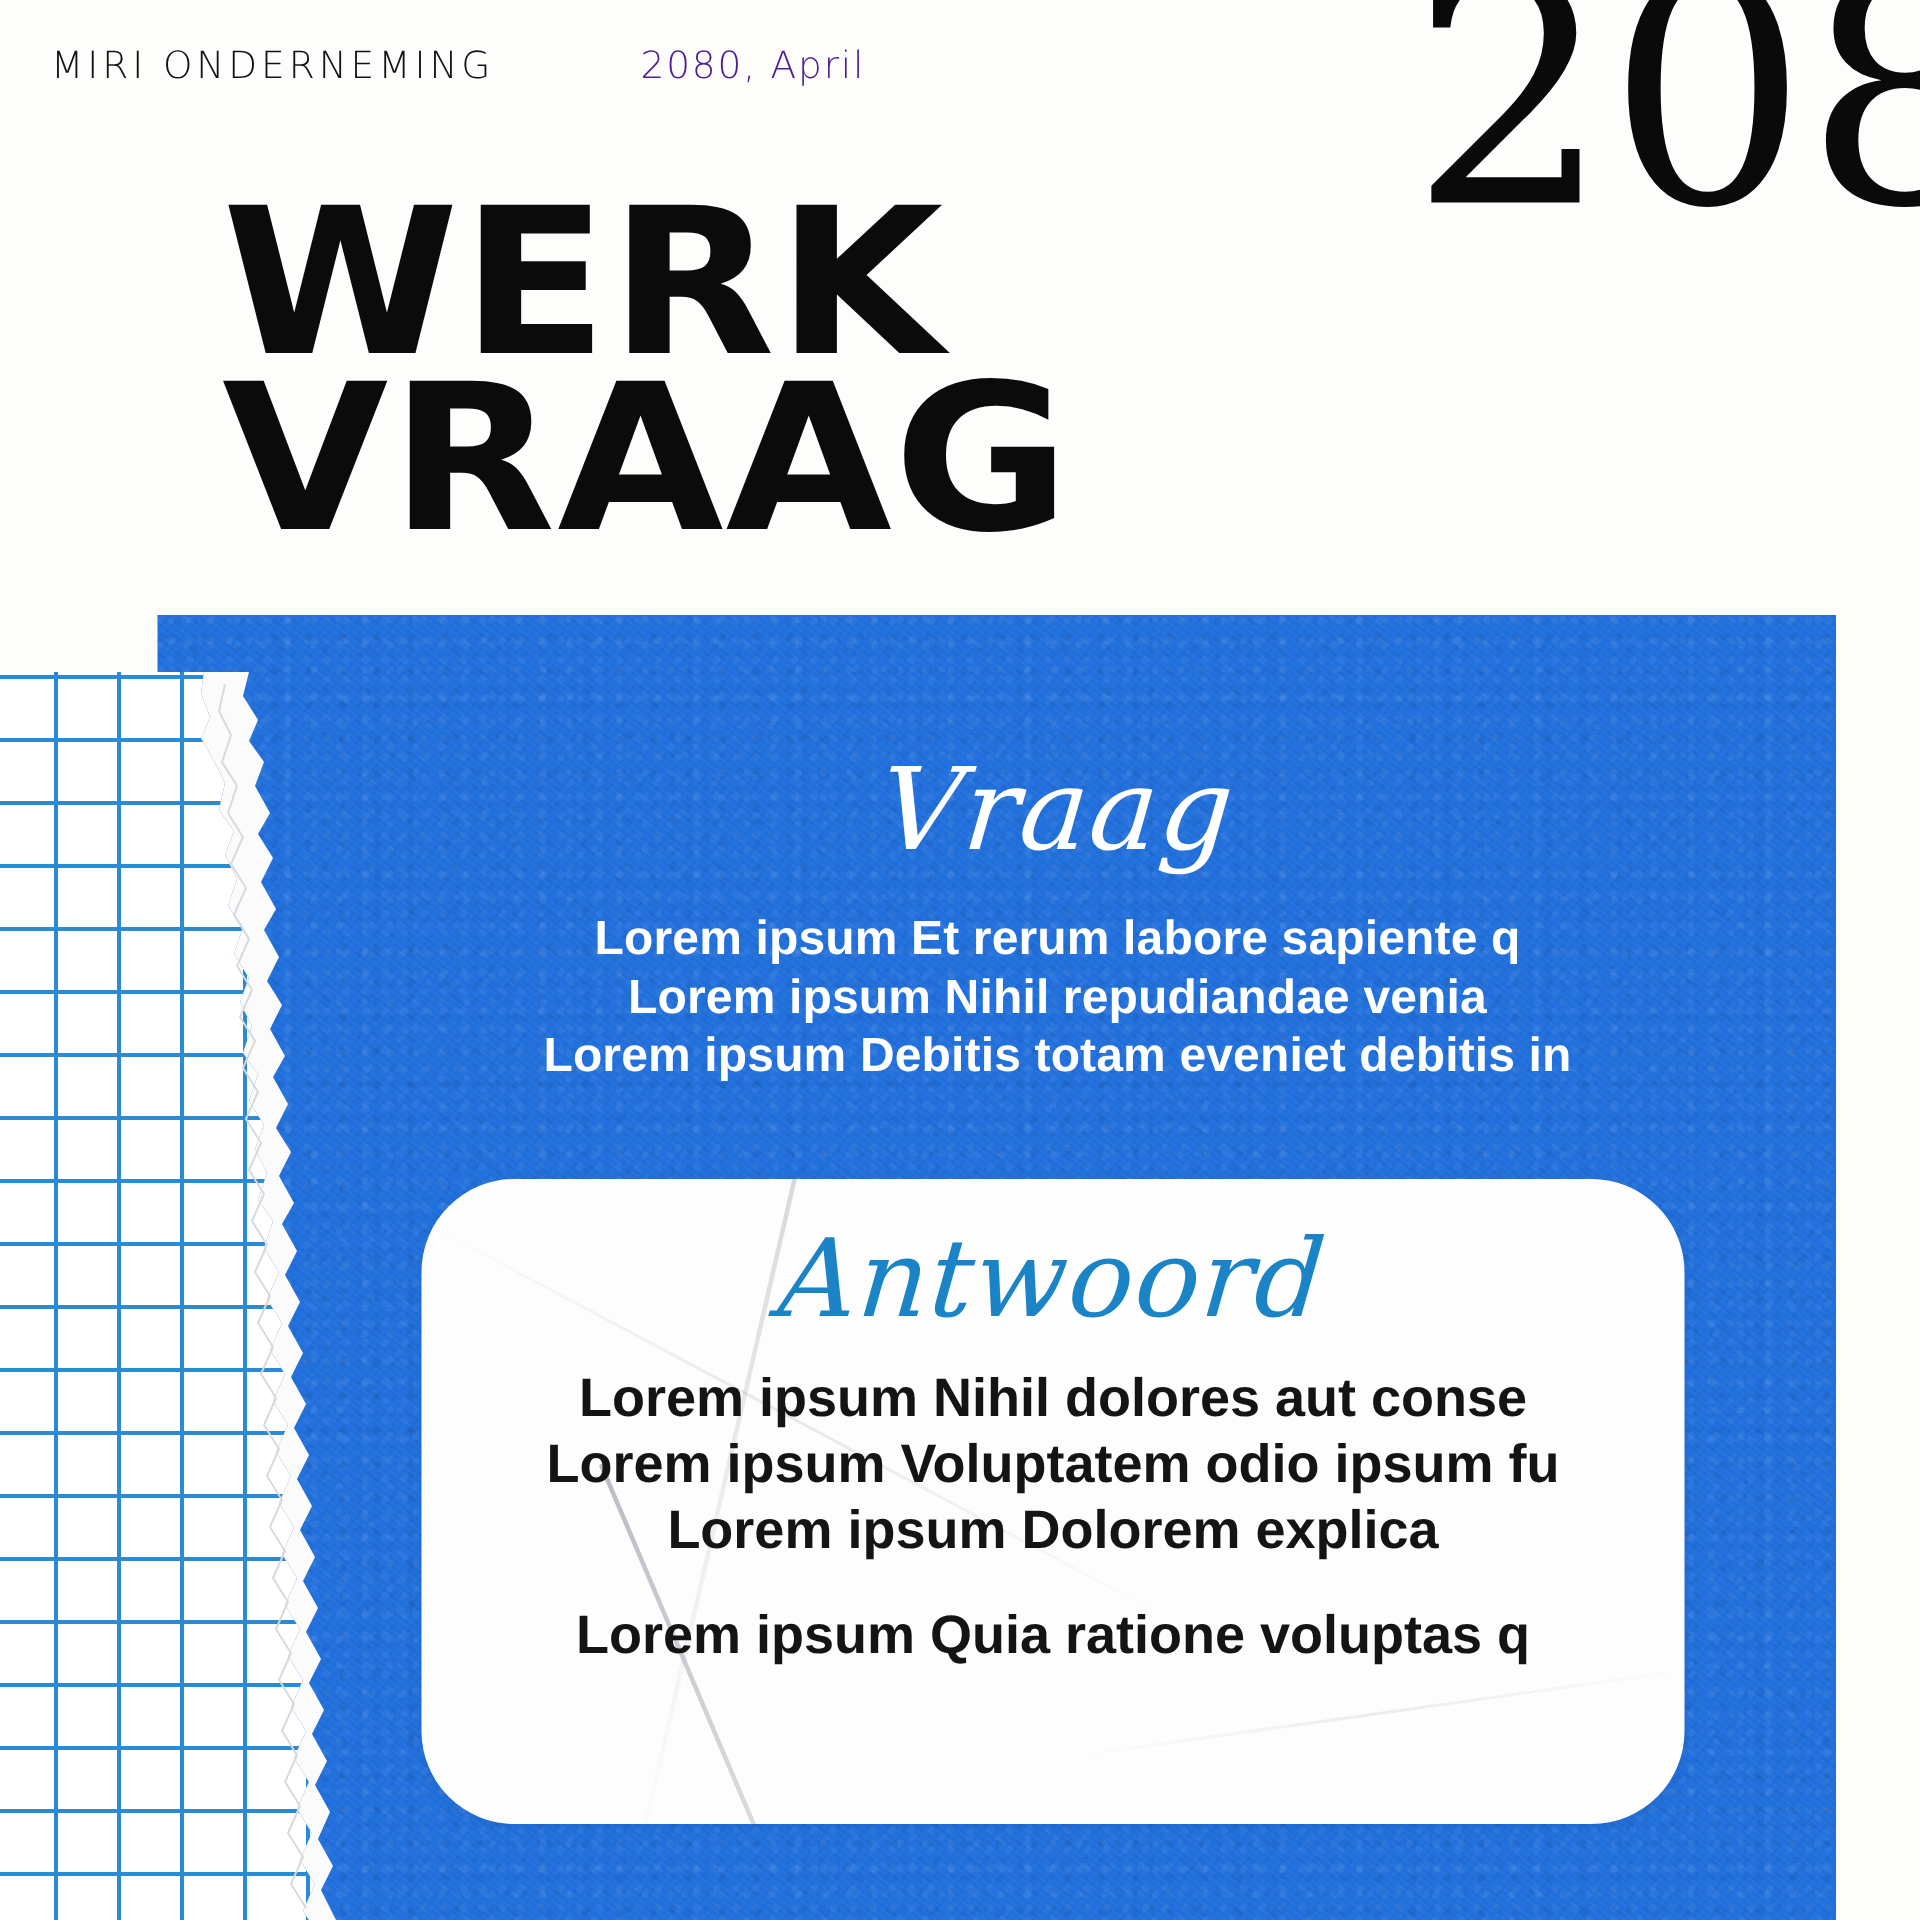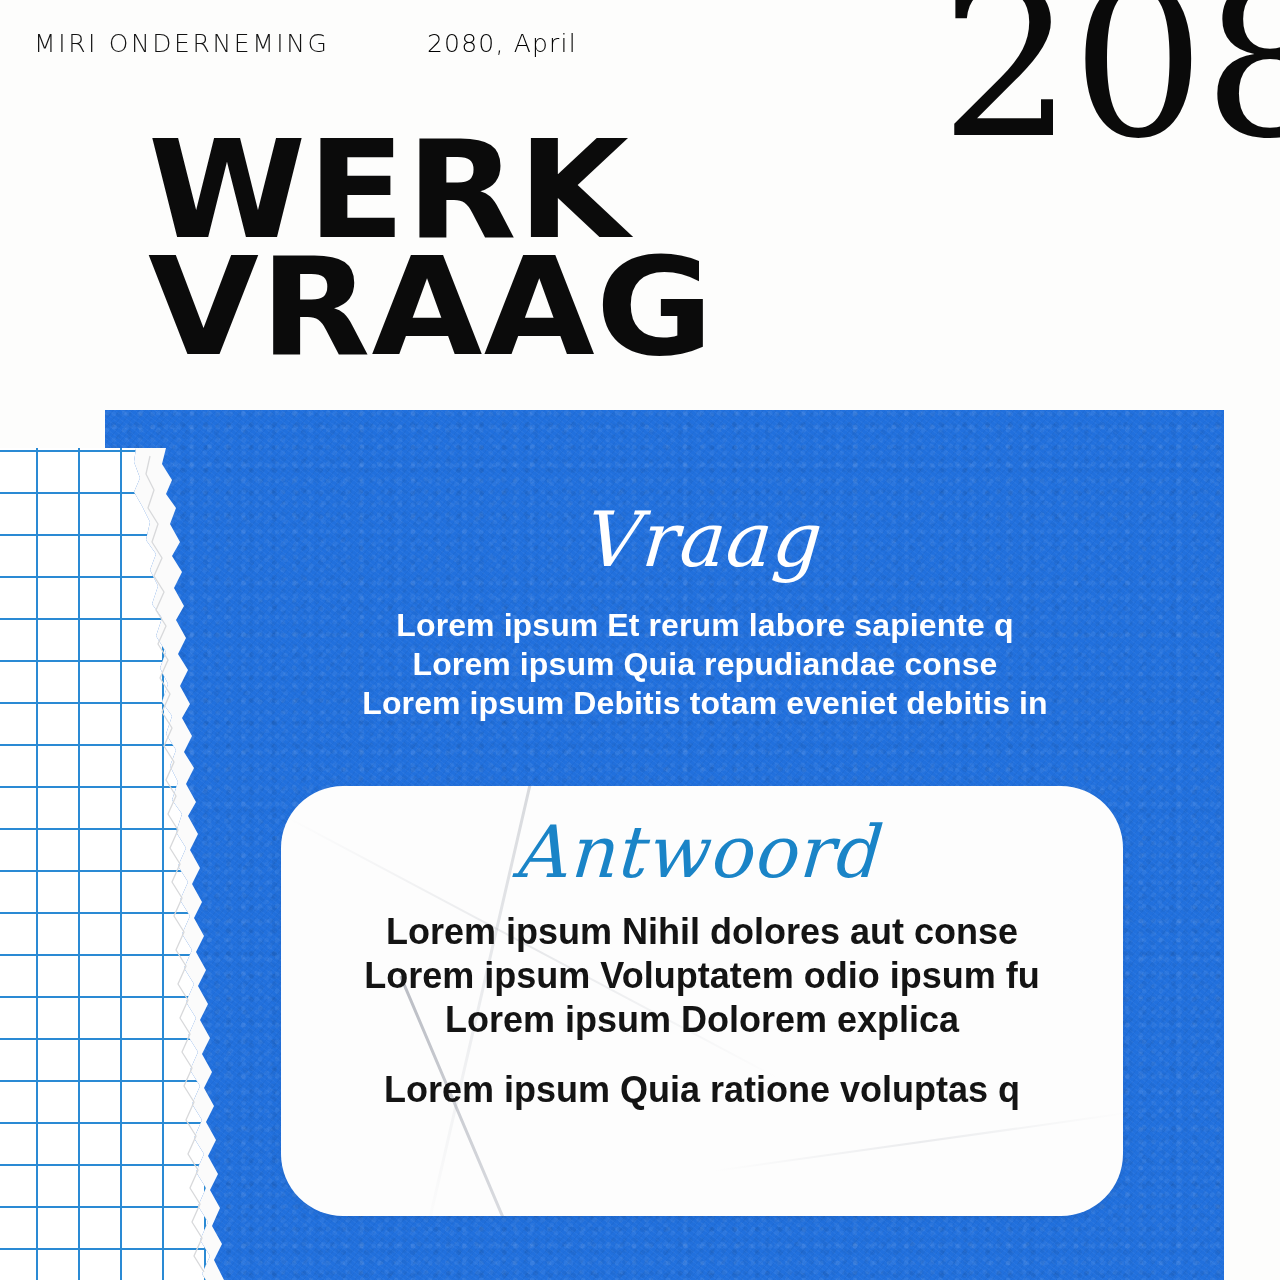--- a/index.html
+++ b/index.html
@@ -29,21 +29,21 @@
     white-space: nowrap;
   }
   #issue-date {
     position: absolute;
     left: 427px;
     top: 29px;
     font-family: "DejaVu Sans", sans-serif;
     font-size: 25px;
     font-weight: 300;
     letter-spacing: 1.2px;
-    color: #000000;
+    color: #4c1d95;
     white-space: nowrap;
   }
   #year-big {
     position: absolute;
     left: 940px;
     top: -42px;
     font-family: "DejaVu Serif", serif;
     font-size: 210px;
     font-weight: 400;
     letter-spacing: -2px;
@@ -298,21 +298,21 @@
                L172,434 L182,450 L174,468 L184,484 L176,502 L186,518 L178,536 L188,552
                L180,570 L190,586 L182,604 L192,620 L184,638 L194,654 L186,672 L196,688
                L188,706 L198,722 L190,740 L200,756 L192,774 L202,790 L194,808 L204,824" fill="none" stroke="#d8d9db" stroke-width="1.3"></path>
     </svg>
   </div>
 
   <div id="question-block">
     <div id="question-heading">Vraag</div>
     <div id="question-body">
       <span class="qline">Lorem ipsum Et rerum labore sapiente q</span>
-      <span class="qline">Lorem ipsum Quia repudiandae conse</span>
+      <span class="qline">Lorem ipsum Nihil repudiandae venia</span>
       <span class="qline">Lorem ipsum Debitis totam eveniet debitis in</span>
     </div>
   </div>
 
   <div id="answer-card">
     <div class="crease" id="crease-1"></div>
     <div class="crease" id="crease-2"></div>
     <div class="crease" id="crease-3"></div>
     <div class="crease" id="crease-4"></div>
 

